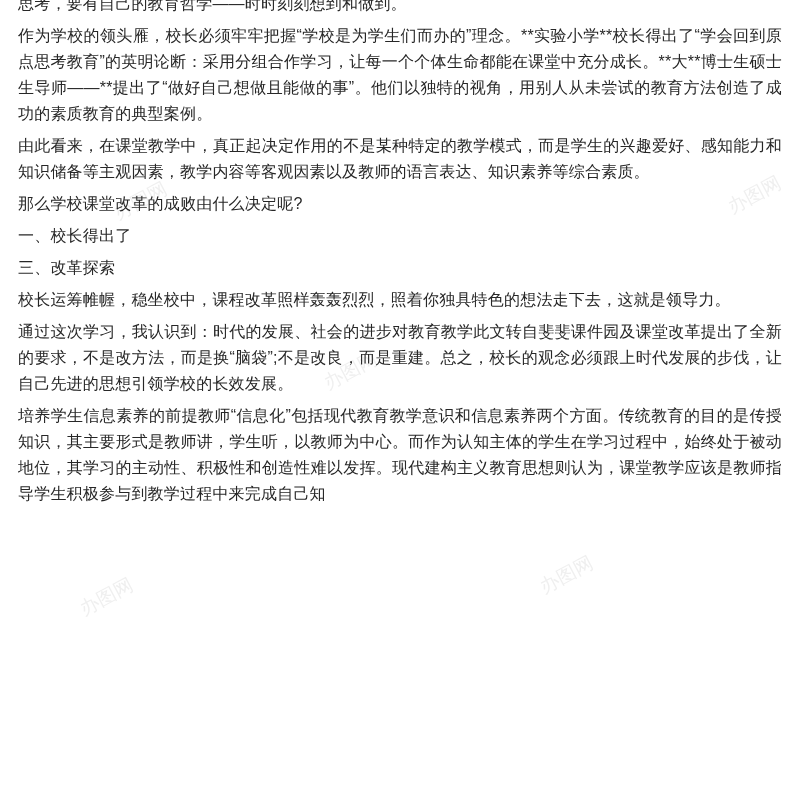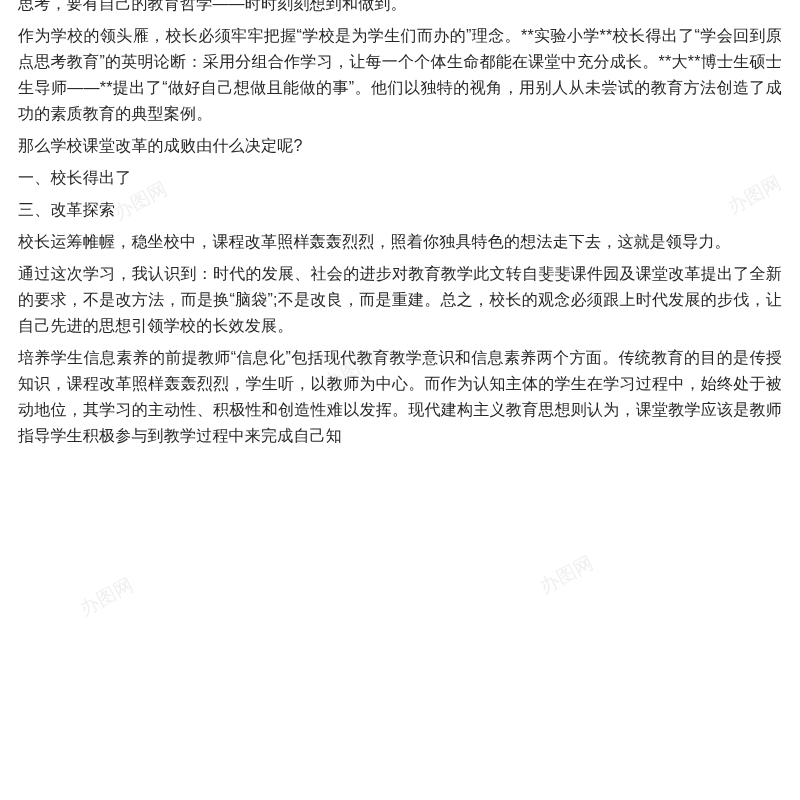--- a/index.html
+++ b/index.html
@@ -55,19 +55,20 @@
   <span class="wm wm1">办图网</span>
   <span class="wm wm2">办图网</span>
   <span class="wm wm3">办图网</span>
   <span class="wm wm4">办图网</span>
   <span class="wm wm5">办图网</span>
 </div>
 
 <div class="doc">
   <p>思考，要有自己的教育哲学——时时刻刻想到和做到。</p>
   <p>作为学校的领头雁，校长必须牢牢把握“学校是为学生们而办的”理念。**实验小学**校长得出了“学会回到原点思考教育”的英明论断：采用分组合作学习，让每一个个体生命都能在课堂中充分成长。**大**博士生硕士生导师——**提出了“做好自己想做且能做的事”。他们以独特的视角，用别人从未尝试的教育方法创造了成功的素质教育的典型案例。</p>
+  <p>由此看来，在课堂教学中，真正起决定作用的不是某种特定的教学模式，而是学生的兴趣爱好、感知能力和知识储备等主观因素，教学内容等客观因素以及教师的语言表达、知识素养等综合素质。</p>
   <p>那么学校课堂改革的成败由什么决定呢?</p>
   <p>一、校长得出了</p>
   <p>三、改革探索</p>
   <p>校长运筹帷幄，稳坐校中，课程改革照样轰轰烈烈，照着你独具特色的想法走下去，这就是领导力。</p>
   <p>通过这次学习，我认识到：时代的发展、社会的进步对教育教学此文转自斐斐课件园及课堂改革提出了全新的要求，不是改方法，而是换“脑袋”;不是改良，而是重建。总之，校长的观念必须跟上时代发展的步伐，让自己先进的思想引领学校的长效发展。</p>
-  <p>培养学生信息素养的前提教师“信息化”包括现代教育教学意识和信息素养两个方面。传统教育的目的是传授知识，课程改革照样轰轰烈烈，学生听，以教师为中心。而作为认知主体的学生在学习过程中，始终处于被动地位，其学习的主动性、积极性和创造性难以发挥。现代建构主义教育思想则认为，课堂教学应该是教师指导学生积极参与到教学过程中来完成自己知</p>
+  <p>培养学生信息素养的前提教师“信息化”包括现代教育教学意识和信息素养两个方面。传统教育的目的是传授知识，其主要形式是教师讲，学生听，以教师为中心。而作为认知主体的学生在学习过程中，始终处于被动地位，其学习的主动性、积极性和创造性难以发挥。现代建构主义教育思想则认为，课堂教学应该是教师指导学生积极参与到教学过程中来完成自己知</p>
 </div>
 
 </body></html>

